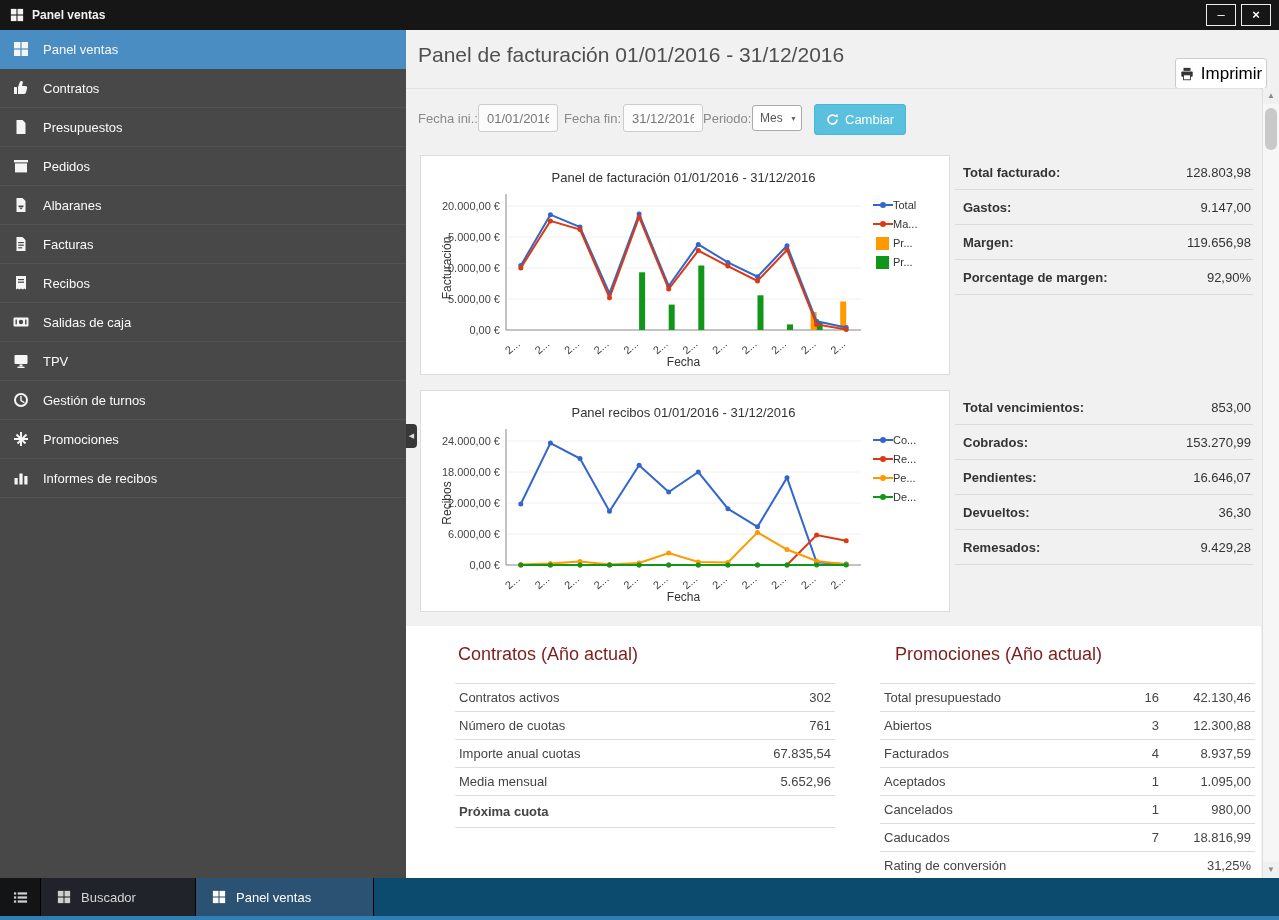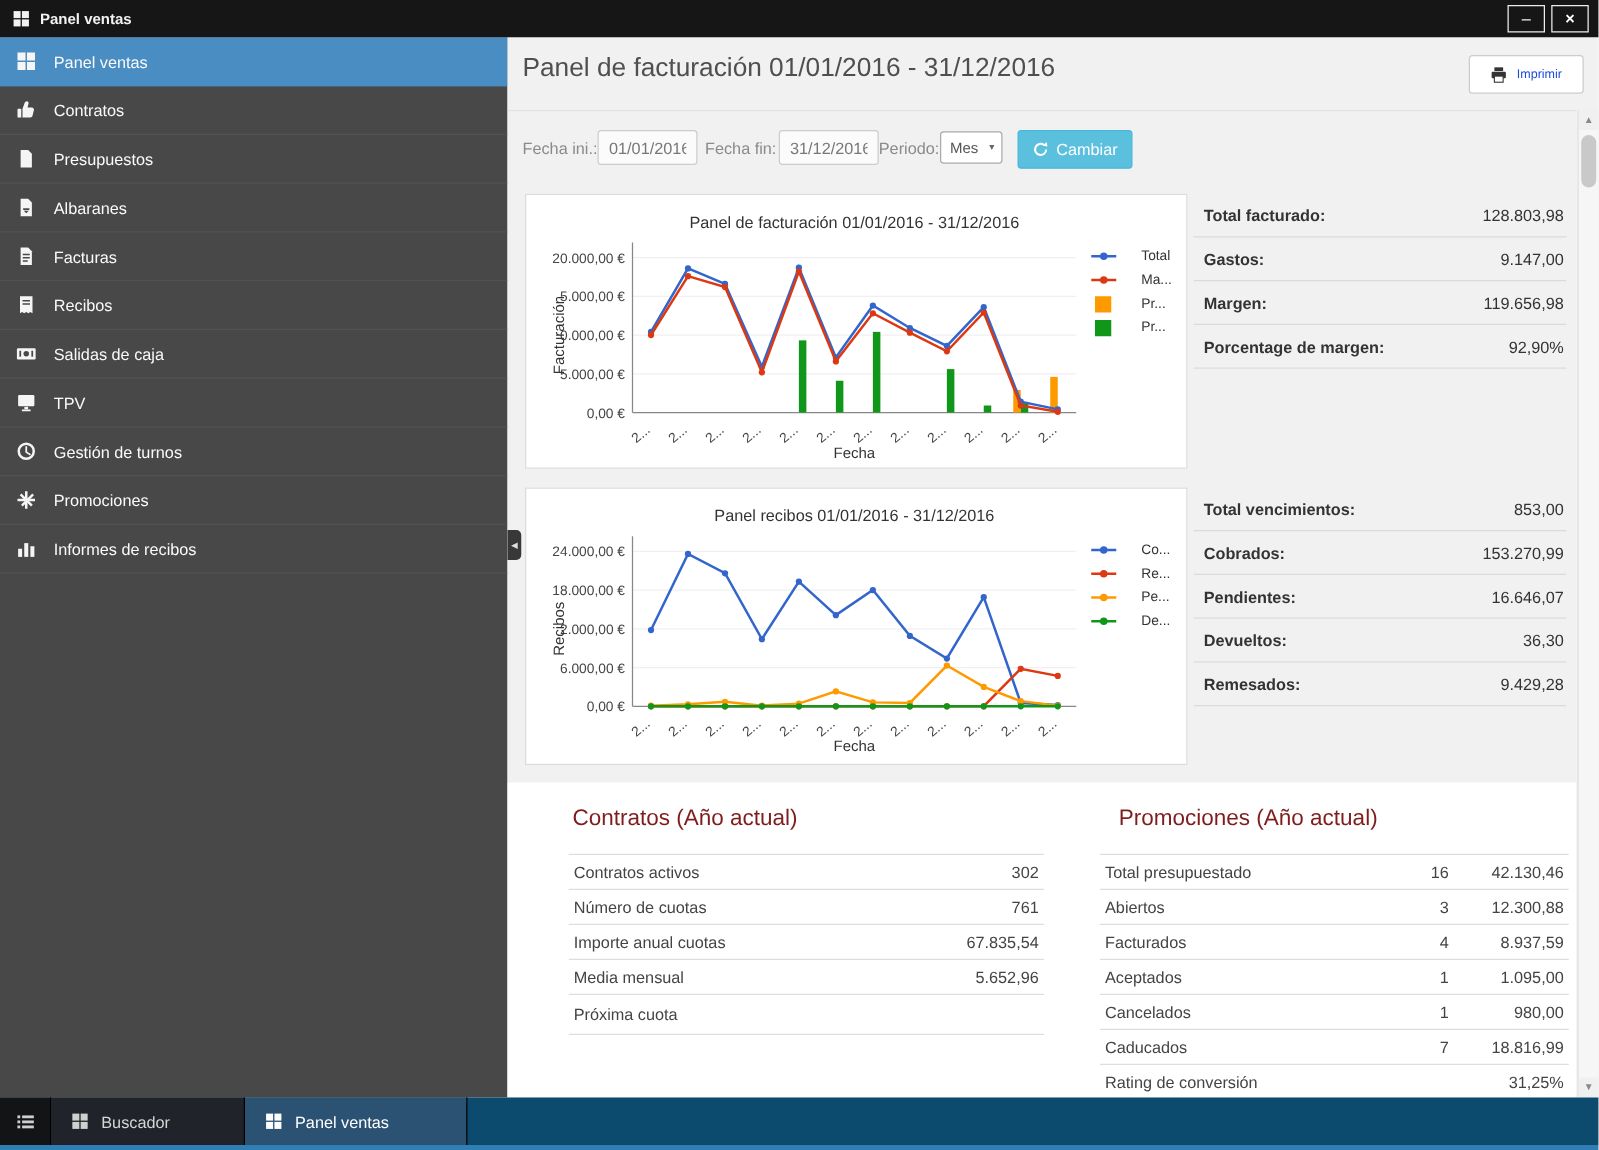--- a/index.html
+++ b/index.html
@@ -20,42 +20,42 @@
     color:#fafafa;font-size:13px;cursor:pointer;box-sizing:border-box;}
   .side-item.active{background:#4a8dc2;border-bottom-color:#4a8dc2;}
   .side-item svg{width:16px;height:16px;flex:0 0 16px;color:#f5f5f5;}
   #collapse-handle{position:absolute;left:406px;top:424px;width:11px;height:24px;background:#383838;color:#ddd;
     border-radius:0 4px 4px 0;font-size:7px;display:flex;align-items:center;justify-content:center;z-index:6;cursor:pointer;}
 
   
   #main{position:absolute;left:406px;top:30px;width:873px;height:848px;background:#f1f1f1;overflow:hidden;}
   #main-header-border{position:absolute;left:0;top:58px;width:855px;height:1px;background:#e2e2e2;}
   #page-title{position:absolute;left:12px;top:13px;font-size:21px;color:#4f4f4f;}
-  #print-btn{position:absolute;left:769px;top:14px;width:92px;height:31px;background:#fff;border:1px solid #ccc;border-radius:3px;
-    font-size:10px;color:#1d4ed8;display:flex;align-items:center;justify-content:center;gap:7px;box-sizing:border-box;cursor:pointer;}
+  #print-btn{position:absolute;left:769px;top:28px;width:92px;height:31px;background:#fff;border:1px solid #ccc;border-radius:3px;
+    font-size:17px;color:#000000;display:flex;align-items:center;justify-content:center;gap:7px;box-sizing:border-box;cursor:pointer;}
   #print-btn svg{width:14px;height:14px;color:#333;}
 
   .f-label{position:absolute;top:81px;font-size:13px;color:#8a8a8a;}
   #lbl-ini{left:12px;} #lbl-fin{left:158px;} #lbl-periodo{left:297px;}
   .f-input{position:absolute;top:74px;height:28px;width:80px;background:#fbfbfb;border:1px solid #ccc;border-radius:3px;
     font-size:13px;color:#777;padding:0 8px;box-sizing:border-box;font-family:inherit;}
   #inp-ini{left:72px;} #inp-fin{left:217px;}
   #periodo-select{position:absolute;left:346px;top:75px;width:50px;height:26px;background:#fff;border:1px solid #aaa;border-radius:3px;
     font-size:12px;color:#555;line-height:24px;padding-left:7px;box-sizing:border-box;cursor:pointer;}
   #periodo-select .caret{position:absolute;right:4px;top:1px;line-height:24px;font-size:7px;color:#666;}
   #cambiar-btn{position:absolute;left:408px;top:74px;height:29px;padding:0 11px;background:#5bc0de;border:1px solid #46b8da;
     border-radius:3px;color:#fff;font-size:13px;display:flex;align-items:center;gap:6px;cursor:pointer;}
   #cambiar-btn svg{width:13px;height:13px;color:#fff;}
 
   .chart-panel{position:absolute;width:530px;height:220px;background:#fff;border:1px solid #dcdcdc;box-sizing:border-box;}
   #panel-fact{left:14px;top:125px;}
   #panel-rec{left:14px;top:360px;height:222px;}
   .chart-panel svg.chart{position:absolute;left:0;top:0;}
   .chart-legend{position:absolute;left:452px;top:42px;display:flex;flex-direction:column;gap:6px;}
-  .lg-item{display:flex;align-items:center;gap:20px;height:13px;}
+  .lg-item{display:flex;align-items:center;gap:0;height:13px;}
   .lg-swatch{position:relative;width:20px;height:12px;flex:0 0 20px;}
   .lg-line{position:absolute;left:0;right:0;top:5px;height:2px;}
   .lg-dot{position:absolute;left:7px;top:3px;width:6px;height:6px;border-radius:50%;}
   .lg-sq{position:absolute;left:3px;top:0;width:13px;height:13px;}
   .lg-label{font-size:11px;color:#333;}
 
   .stats-panel{position:absolute;width:298px;}
   #stats-fact{left:549px;top:125px;}
   #stats-rec{left:549px;top:360px;}
   .stat-row{height:34px;display:flex;align-items:center;justify-content:space-between;border-bottom:1px solid #dbdbdb;padding:0 2px 0 8px;}
@@ -68,21 +68,21 @@
   #presupuestos-title{left:489px;top:18px;}
   .data-table{position:absolute;top:57px;border-top:1px solid #ddd;}
   #contratos-table{left:49px;width:380px;}
   #presupuestos-table{left:474px;width:375px;}
   .tbl-row{display:flex;align-items:center;border-bottom:1px solid #ddd;padding:6px 4px;font-size:13px;color:#444;box-sizing:border-box;height:28px;}
   .tbl-label{flex:1;}
   .tbl-value{min-width:70px;text-align:right;}
   .tbl-count{width:38px;text-align:right;}
   .tbl-amount{width:92px;text-align:right;}
   .proxima-row{display:flex;border-bottom:1px solid #ddd;padding:8px 4px;font-size:13px;color:#444;}
-  .proxima-label{width:131px;}
+  .proxima-label{width:131px;font-weight:bold;}
   .proxima-lines{flex:1;display:flex;flex-direction:column;gap:3px;line-height:14px;}
   .redacted{filter:blur(2px);color:#b3a7a7;font-size:10px;letter-spacing:-1px;}
 
   #scrollbar{position:absolute;left:856px;top:58px;width:17px;height:790px;background:#f6f6f6;border-left:1px solid #e0e0e0;box-sizing:border-box;}
   .sb-btn{position:absolute;left:0;width:16px;height:16px;color:#8a8a8a;font-size:8px;text-align:center;line-height:16px;background:#f0f0f0;cursor:pointer;}
   #sb-up{top:0;} #sb-down{bottom:0;}
   #sb-thumb{position:absolute;left:2px;top:20px;width:12px;height:42px;background:#c9c9c9;border-radius:6px;cursor:pointer;}
 
   
   #taskbar{position:absolute;left:0;top:878px;width:1279px;height:38px;background:#0c4a6e;display:flex;}
@@ -136,20 +136,29 @@
         </span>
         <span>Contratos</span>
       </div>
       <div class="side-item">
         <span style="width:16px;height:16px;display:inline-flex;">
           <svg viewBox="0 0 16 16" fill="currentColor" width="100%" height="100%" aria-hidden="true">
             <path d="M3.5 1h6l3 3v11h-9z"></path>
           </svg>
         </span>
         <span>Presupuestos</span>
+      </div>
+      <div class="side-item">
+        <span style="width:16px;height:16px;display:inline-flex;">
+          <svg viewBox="0 0 16 16" fill="currentColor" width="100%" height="100%" aria-hidden="true">
+            <rect x="1" y="2" width="14" height="2.4"></rect>
+            <rect x="2" y="5.4" width="12" height="9"></rect>
+          </svg>
+        </span>
+        <span>Pedidos</span>
       </div>
       <div class="side-item">
         <span style="width:16px;height:16px;display:inline-flex;">
           <svg viewBox="0 0 16 16" fill="currentColor" width="100%" height="100%" aria-hidden="true">
             <path d="M3.5 1h6l3 3v11h-9z"></path>
             <path d="M5.5 8.5h5v1.5h-5z" fill="#484848"></path>
             <path d="M8 12.5l-2-2h4z" fill="#484848"></path>
           </svg>
         </span>
         <span>Albaranes</span>

